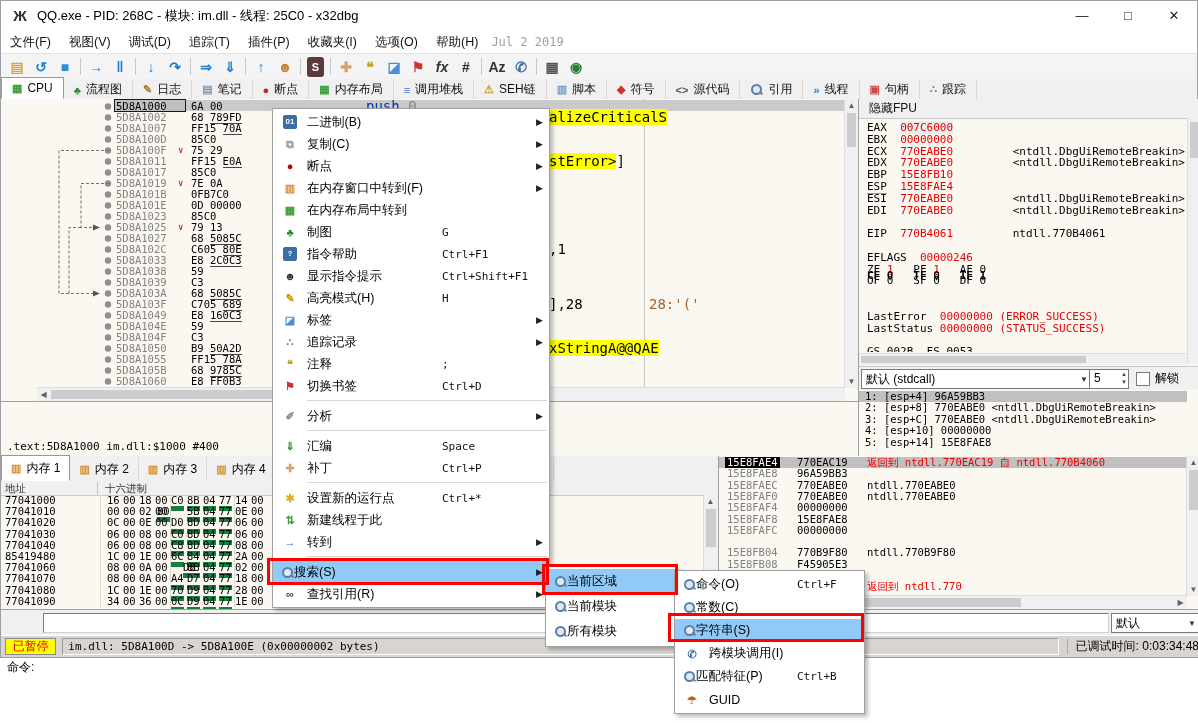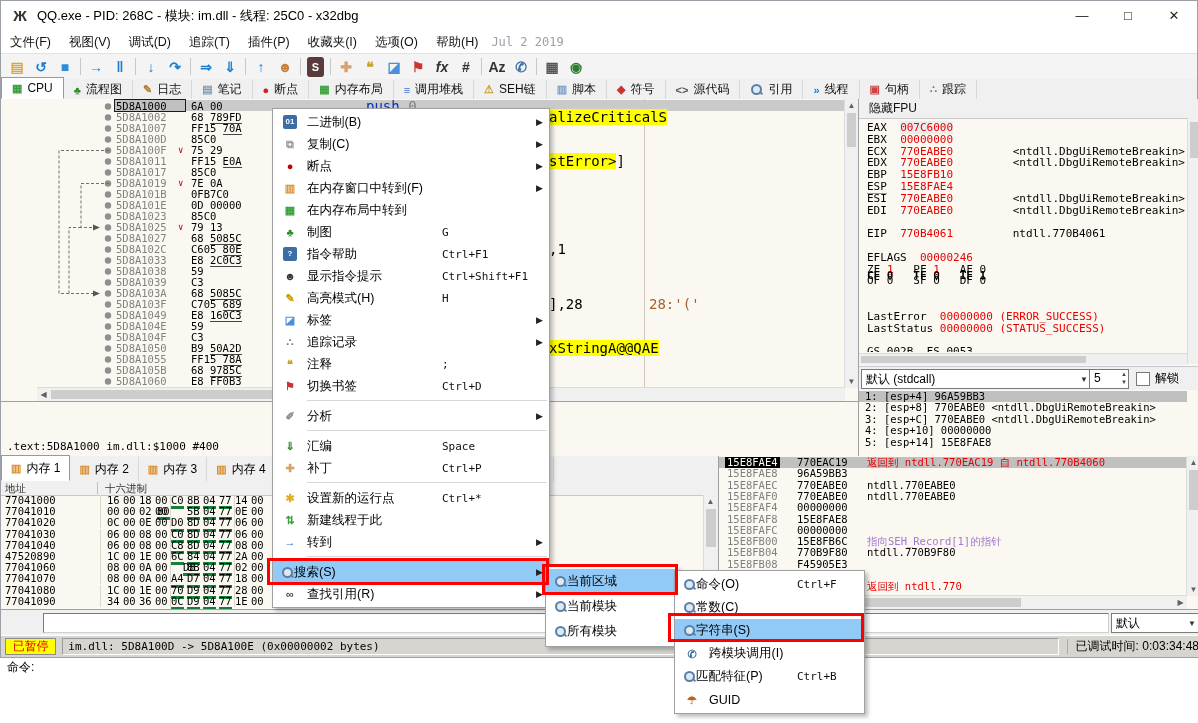--- a/index.html
+++ b/index.html
@@ -39,21 +39,21 @@
   .djmp{position:absolute;left:177px;color:#c00000;font-size:9px;}
   .ub{border-bottom:1px solid #444;}
   #selband{position:absolute;left:113px;top:1px;width:731px;height:11px;background:#cacaca;}
   #seladdr{position:absolute;left:113px;top:0px;width:70px;height:11px;background:#c0c0c0;border:1px solid #1a1a1a;}
   .drow.sel .daddr{color:#000;}
   #cdiv{position:absolute;left:643px;top:0;width:1px;height:288px;background:#ccc8bf;}
   .frag{position:absolute;height:11px;font-size:14px;line-height:11px;white-space:nowrap;font-family:"DejaVu Sans Mono",monospace;}
   .k{color:#000;} .r{color:#e80000;} .g{color:#808080;} .m{color:#c800c8;} .p{color:#a478d2;}
   .b{color:#0030c0;} .o{color:#a5622d;}
   .y{background:#ffff00;color:#000;}
-  .mu{color:#c800c8;border-bottom:3px solid #15803d;text-align:right;}
+  .mu{color:#c800c8;border-bottom:5px solid #15803d;text-align:right;}
   .esp{border-bottom:1px solid #c8a000;}
   .hv{background:#ececec;}
 
   
   .sbv{position:absolute;background:#f0f0f0;border-left:1px solid #dcdcdc;}
   .sbh{position:absolute;background:#f0f0f0;border-top:1px solid #dcdcdc;}
   .sbthumb{position:absolute;background:#cdcdcd;}
   .sbarrow{position:absolute;color:#606060;font-size:8px;text-align:center;line-height:13px;width:13px;height:13px;}
 
   #infobox{position:absolute;left:0;top:400px;width:857px;height:55px;background:#fbf8f1;border-top:1px solid #a0a0a0;border-bottom:1px solid #a0a0a0;}
@@ -595,21 +595,21 @@
           <span class="mbyte mu" style="left: 186px;">8D</span>
           <span class="mbyte mu" style="left: 202px;">04</span>
           <span class="mbyte mu" style="left: 218px;">77</span>
           <span class="mbyte" style="left: 234px;">08</span>
           <span class="mbyte" style="left: 250px;">00</span>
           <span class="gdiv" style="left: 99px;"></span>
           <span class="gdiv" style="left: 169px;"></span>
           <span class="gdiv" style="left: 233px;"></span>
         </div>
         <div class="mrow" style="top: 95px; left: 0px; width: 700px;">
-          <span class="maddr">47520890</span>
+          <span class="maddr">85419480</span>
           <span class="mbyte" style="left: 106px;">1C</span>
           <span class="mbyte" style="left: 122px;">00</span>
           <span class="mbyte" style="left: 138px;">1E</span>
           <span class="mbyte" style="left: 154px;">00</span>
           <span class="mbyte mu" style="left: 170px;">6C</span>
           <span class="mbyte mu" style="left: 186px;">84</span>
           <span class="mbyte mu" style="left: 202px;">04</span>
           <span class="mbyte mu" style="left: 218px;">77</span>
           <span class="mbyte" style="left: 234px;">2A</span>
           <span class="mbyte" style="left: 250px;">00</span>
@@ -690,21 +690,20 @@
 
   <div id="stack">
     <div id="stackrows">
         <div class="srow sel" style="top: 0px;"><span class="saddr">15E8FAE4</span><span class="sval">770EAC19</span><span class="scmt"><span class="r">返回到 ntdll.770EAC19 自 ntdll.770B4060</span></span></div>
         <div class="srow" style="top: 11.3px;"><span class="saddr">15E8FAE8</span><span class="sval">96A59BB3</span><span class="scmt"></span></div>
         <div class="srow" style="top: 22.6px;"><span class="saddr">15E8FAEC</span><span class="sval">770EABE0</span><span class="scmt"><span class="k">ntdll.770EABE0</span></span></div>
         <div class="srow" style="top: 33.9px;"><span class="saddr">15E8FAF0</span><span class="sval">770EABE0</span><span class="scmt"><span class="k">ntdll.770EABE0</span></span></div>
         <div class="srow" style="top: 45.2px;"><span class="saddr">15E8FAF4</span><span class="sval">00000000</span><span class="scmt"></span></div>
         <div class="srow" style="top: 56.5px;"><span class="saddr">15E8FAF8</span><span class="sval">15E8FAE8</span><span class="scmt"></span></div>
         <div class="srow" style="top: 67.8px;"><span class="saddr">15E8FAFC</span><span class="sval">00000000</span><span class="scmt"></span></div>
-        <div class="srow" style="top: 79.1px;"><span class="saddr">15E8FB00</span><span class="sval">15E8FB6C</span><span class="scmt"><span class="p">指向SEH_Record[1]的指针</span></span></div>
         <div class="srow" style="top: 90.4px;"><span class="saddr">15E8FB04</span><span class="sval">770B9F80</span><span class="scmt"><span class="k">ntdll.770B9F80</span></span></div>
         <div class="srow" style="top: 101.7px;"><span class="saddr">15E8FB08</span><span class="sval">F45905E3</span><span class="scmt"></span></div>
         <div class="srow" style="top: 113px;"><span class="saddr"></span><span class="sval"></span><span class="scmt"></span></div>
         <div class="srow" style="top: 124.3px;"><span class="saddr"></span><span class="sval"></span><span class="scmt"><span class="r">返回到 ntdll.770</span></span></div>
       </div>
     <div class="sbv" id="stackvsb">
       <div class="sbarrow" style="top:0;">▲</div>
       <div class="sbthumb" style="left:2px;top:14px;width:9px;height:40px;"></div>
       <div class="sbarrow" style="bottom:0;">▼</div>
     </div>

